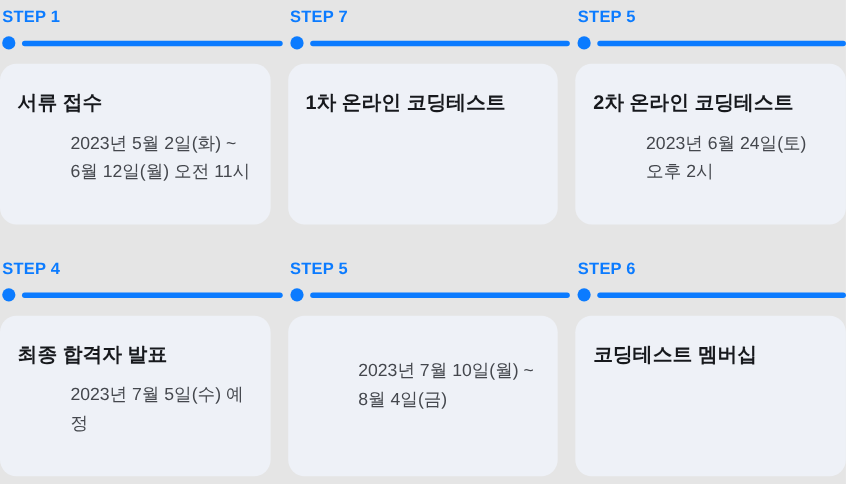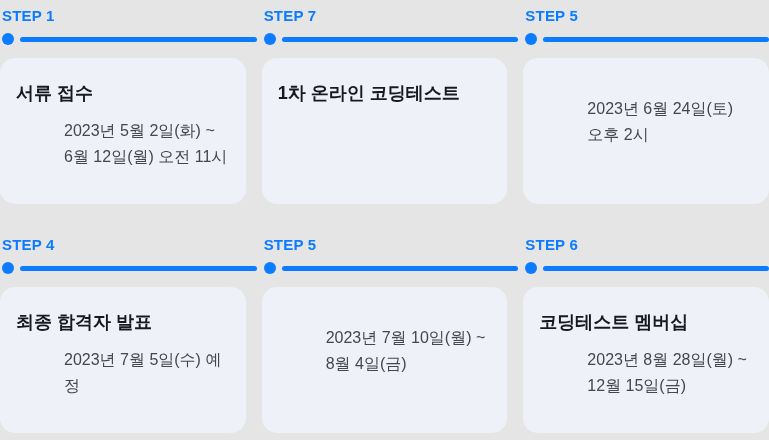--- a/index.html
+++ b/index.html
@@ -111,20 +111,21 @@
       </div>
     </div>
 
     <div class="step-section row-end">
       <div class="step-label">STEP 5</div>
       <div class="timeline">
         <span class="dot"></span>
         <span class="line"></span>
       </div>
       <div class="step-card">
+        <div class="step-title">2차 온라인 코딩테스트</div>
         <div class="step-dates">2023년 6월 24일(토) 오후 2시</div>
       </div>
     </div>
 
     <div class="step-section connect">
       <div class="step-label">STEP 4</div>
       <div class="timeline">
         <span class="dot"></span>
         <span class="line"></span>
       </div>
@@ -147,19 +148,17 @@
     </div>
 
     <div class="step-section row-end">
       <div class="step-label">STEP 6</div>
       <div class="timeline">
         <span class="dot"></span>
         <span class="line"></span>
       </div>
       <div class="step-card">
         <div class="step-title">코딩테스트 멤버십</div>
-        <div class="step-dates">2023년 8월 28일(월) ~
-12월 15일(금)</div>
       </div>
     </div>
 
   </div>
 </div>
 
 </body></html>

